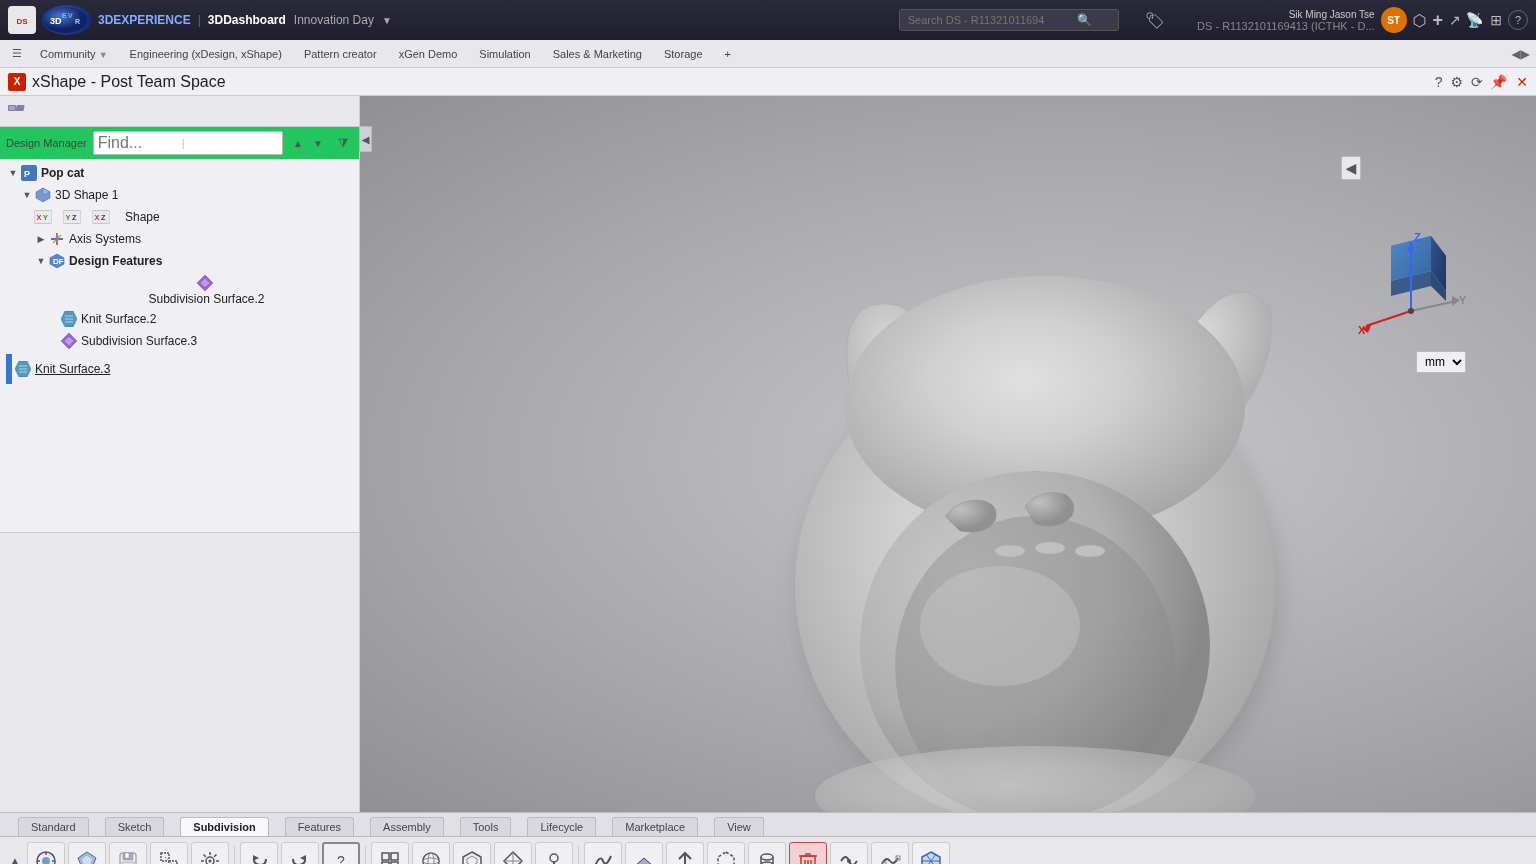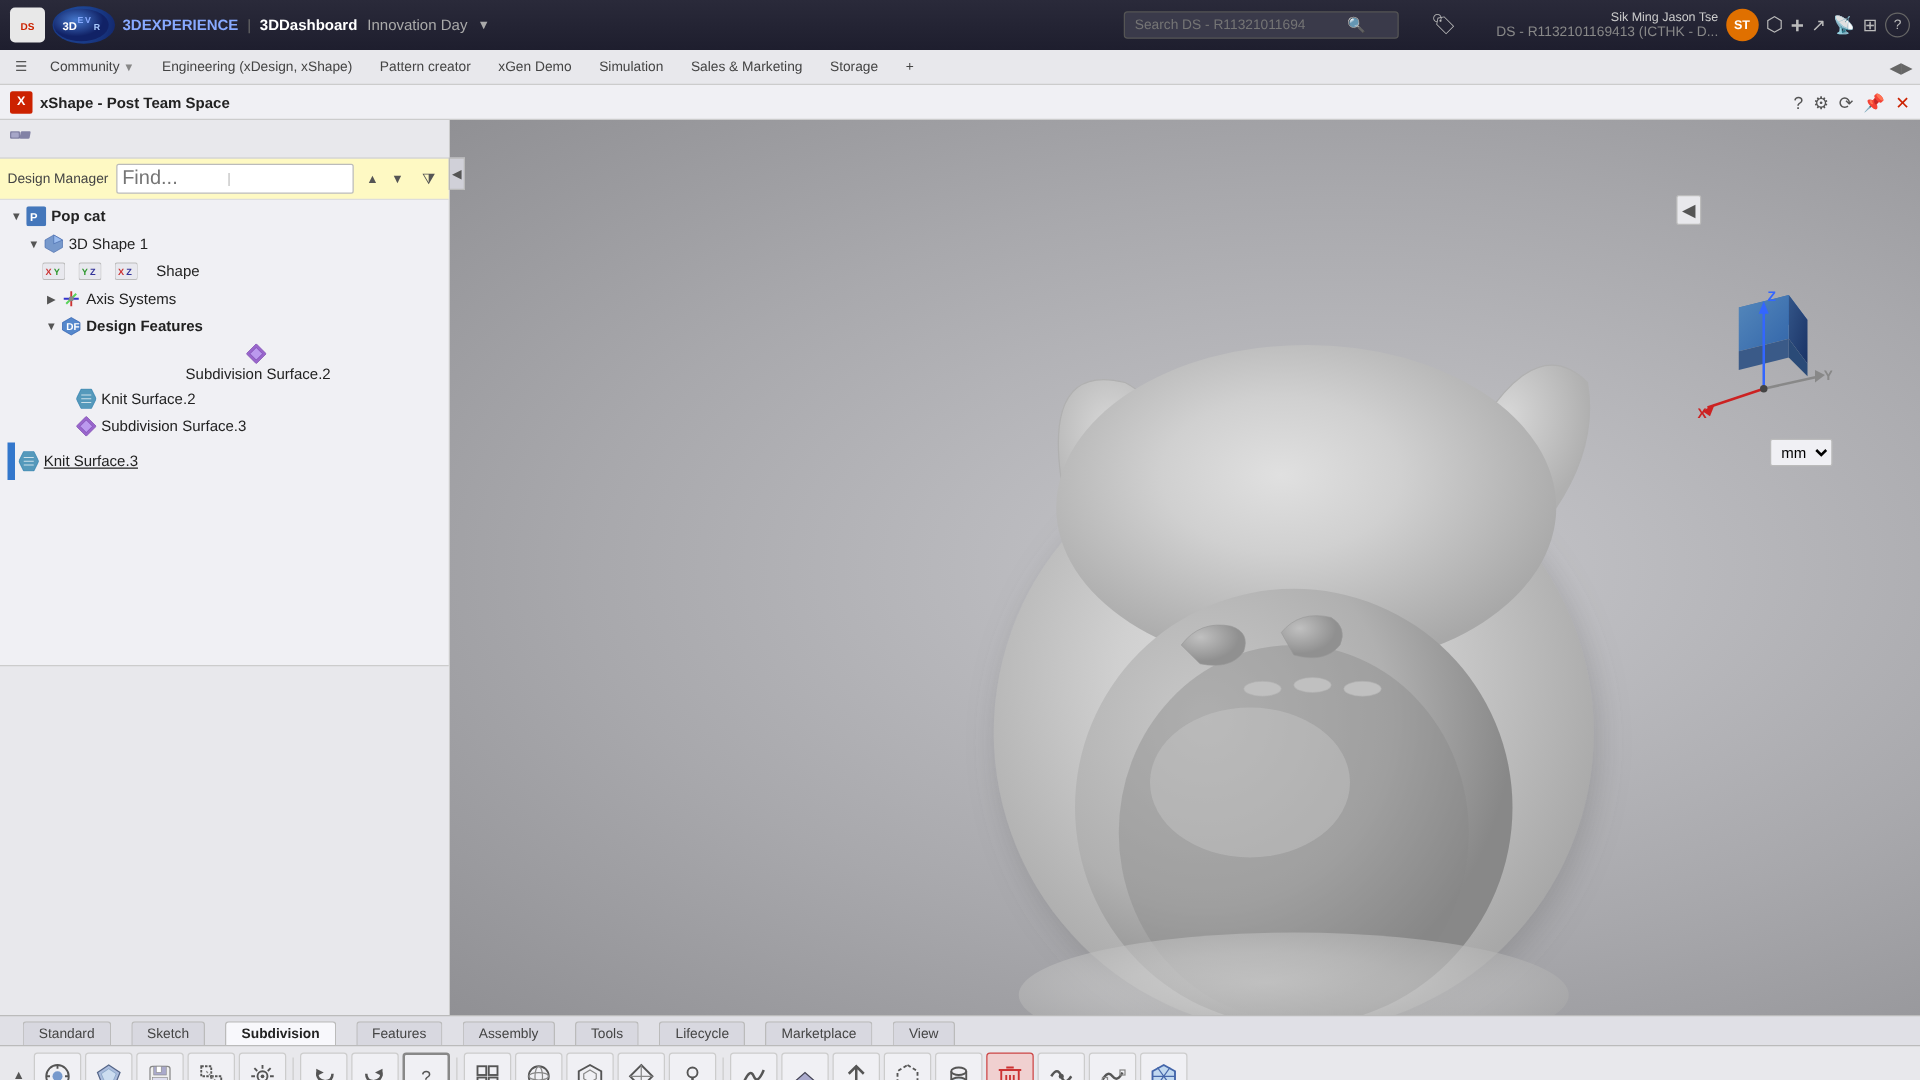--- a/index.html
+++ b/index.html
@@ -80,21 +80,21 @@
       border-right: 1px solid #ccc;
       display: flex;
       flex-direction: column;
     }
     .sidebar-toolbar {
       display: flex; align-items: center; gap: 4px; padding: 4px 6px;
       background: #e8e8ec; border-bottom: 1px solid #ccc;
     }
     .design-manager-row {
       display: flex; align-items: center; gap: 6px; padding: 4px 6px;
-      background: #fef9c3; border-bottom: 1px solid #ddd;
+      background: #22c55e; border-bottom: 1px solid #ddd;
     }
     .dm-label { font-size: 11px; color: #444; white-space: nowrap; }
     .dm-search {
       flex: 1; border: 1px solid #bbb; border-radius: 2px; padding: 2px 4px;
       font-size: 11px; background: #fff; display: flex; align-items: center; gap: 2px;
     }
     .dm-search input { border: none; outline: none; font-size: 16px; width: 80px; }
     .dm-nav-btns { display: flex; gap: 2px; }
     .dm-btn { width: 18px; height: 18px; display: flex; align-items: center; justify-content: center; cursor: pointer; font-size: 10px; color: #555; }
     .dm-filter { width: 20px; height: 20px; display: flex; align-items: center; justify-content: center; cursor: pointer; font-size: 12px; color: #555; }
@@ -190,21 +190,21 @@
     .title-bar-app {
       height: 28px;
       background: #f0f0f4;
       border-bottom: 1px solid #ccc;
       display: flex;
       align-items: center;
       padding: 0 8px;
       gap: 6px;
     }
     .title-bar-icon { width: 18px; height: 18px; background: #cc2200; border-radius: 2px; display: flex; align-items: center; justify-content: center; font-size: 10px; font-weight: bold; color: #fff; }
-    .title-bar-label { font-size: 12px; font-weight: bold; color: #222; flex: 1; }
+    .title-bar-label { font-size: 16px; font-weight: normal; color: #222; flex: 1; }
     .title-bar-actions { display: flex; gap: 8px; }
     .title-bar-action { font-size: 14px; color: #555; cursor: pointer; }
   </style>
 </head>
 <body>
 
 <div class="top-bar">
   <div class="top-bar-logo">
     <svg width="20" height="20" viewBox="0 0 20 20">
         <rect width="20" height="20" rx="3" fill="#e8e8e8"></rect>

